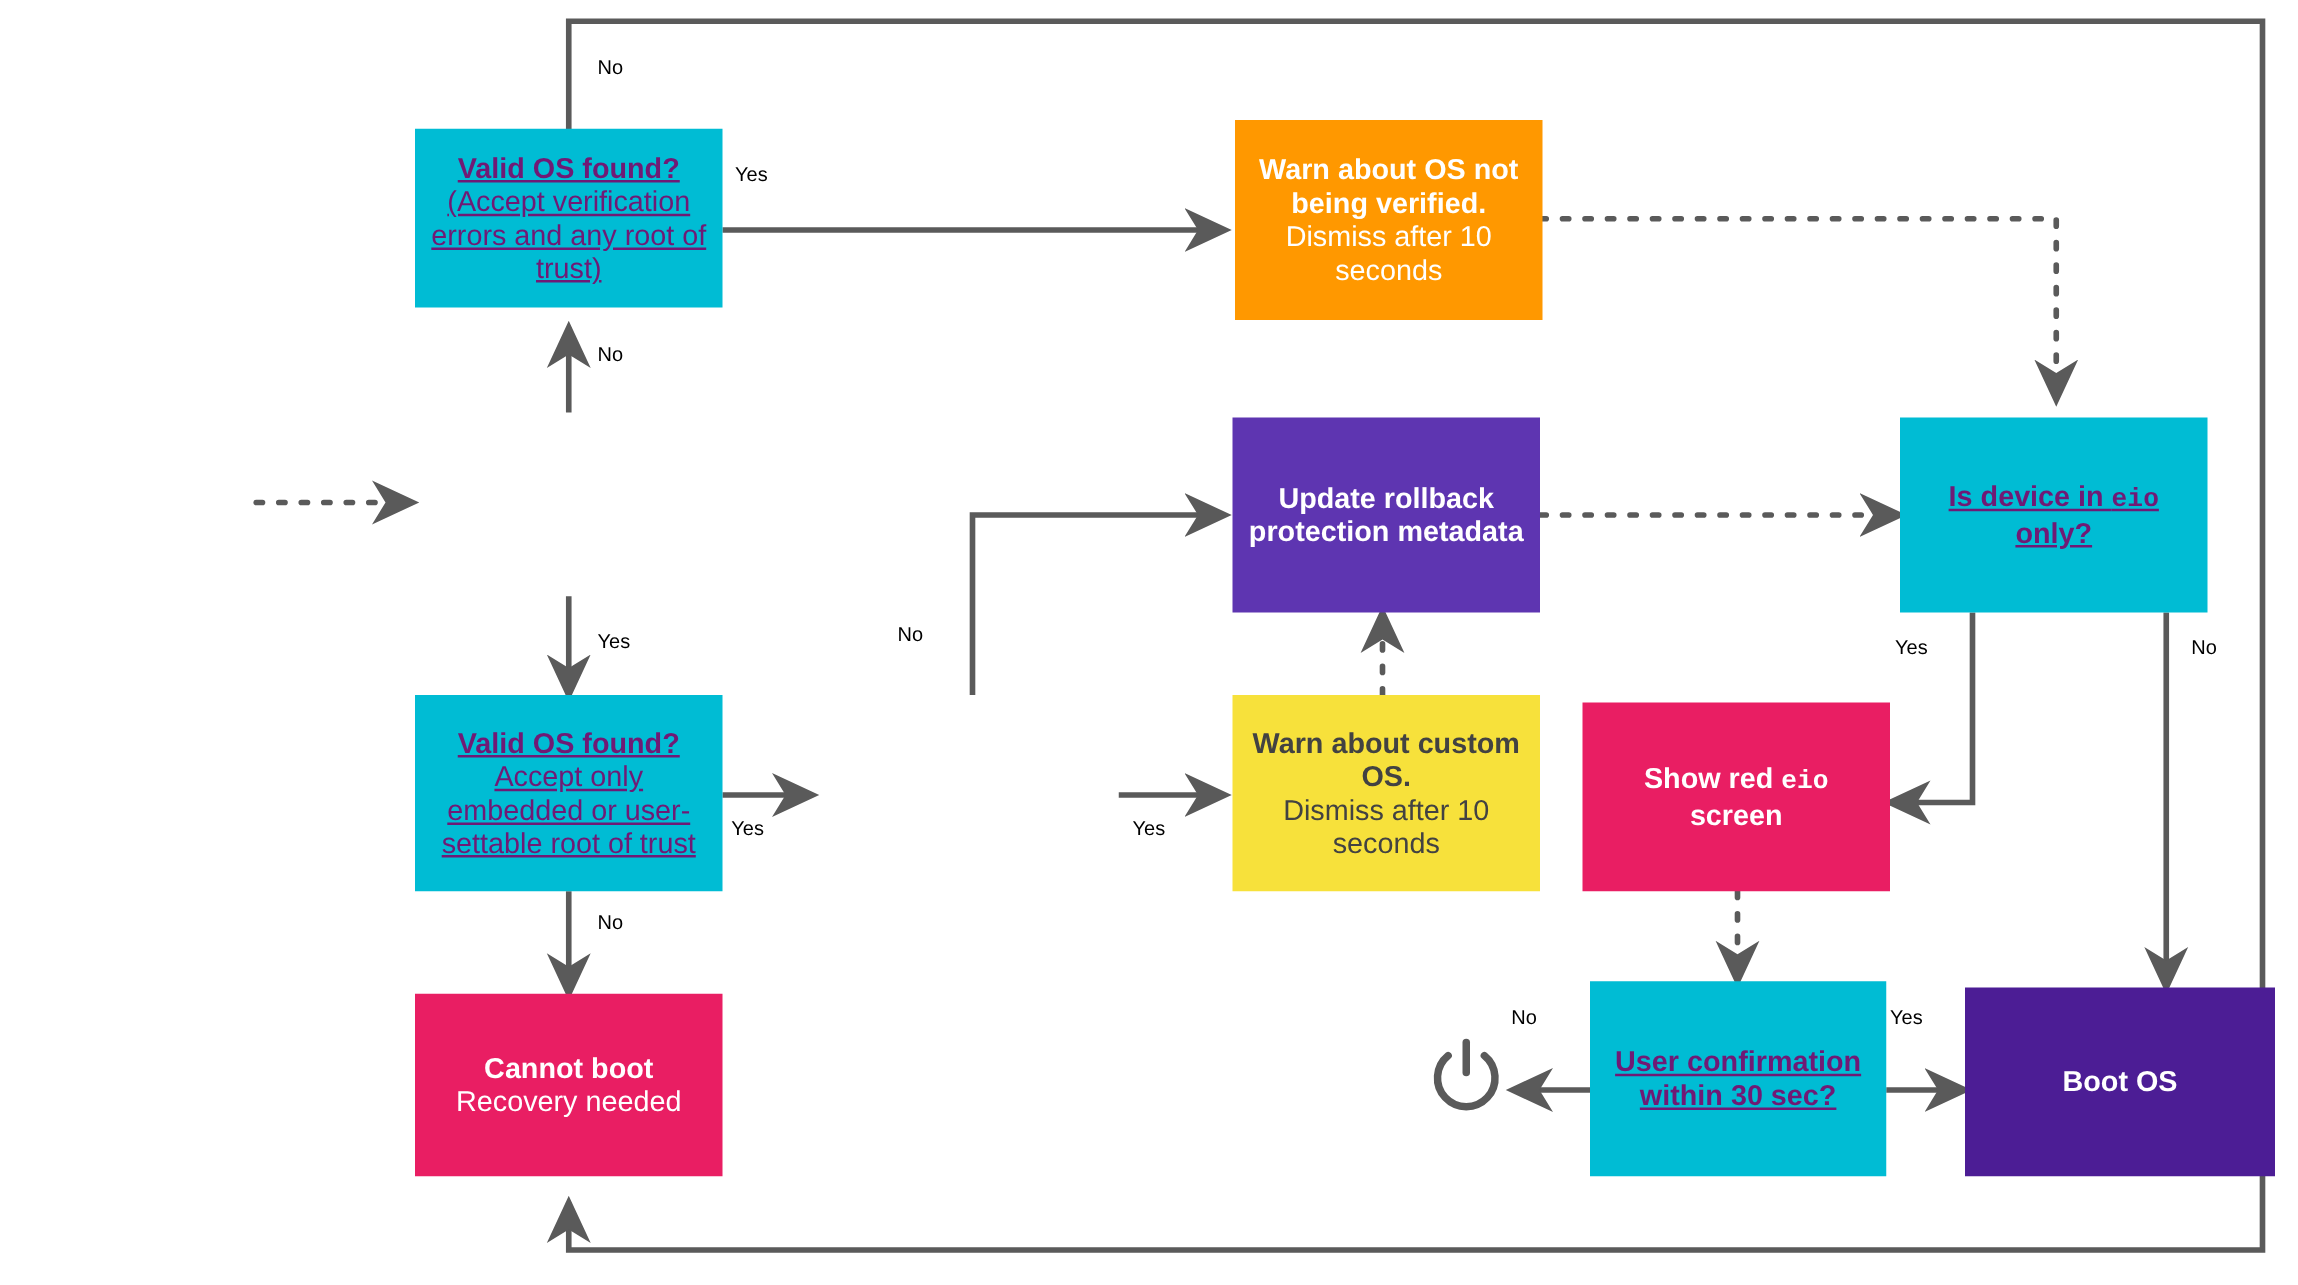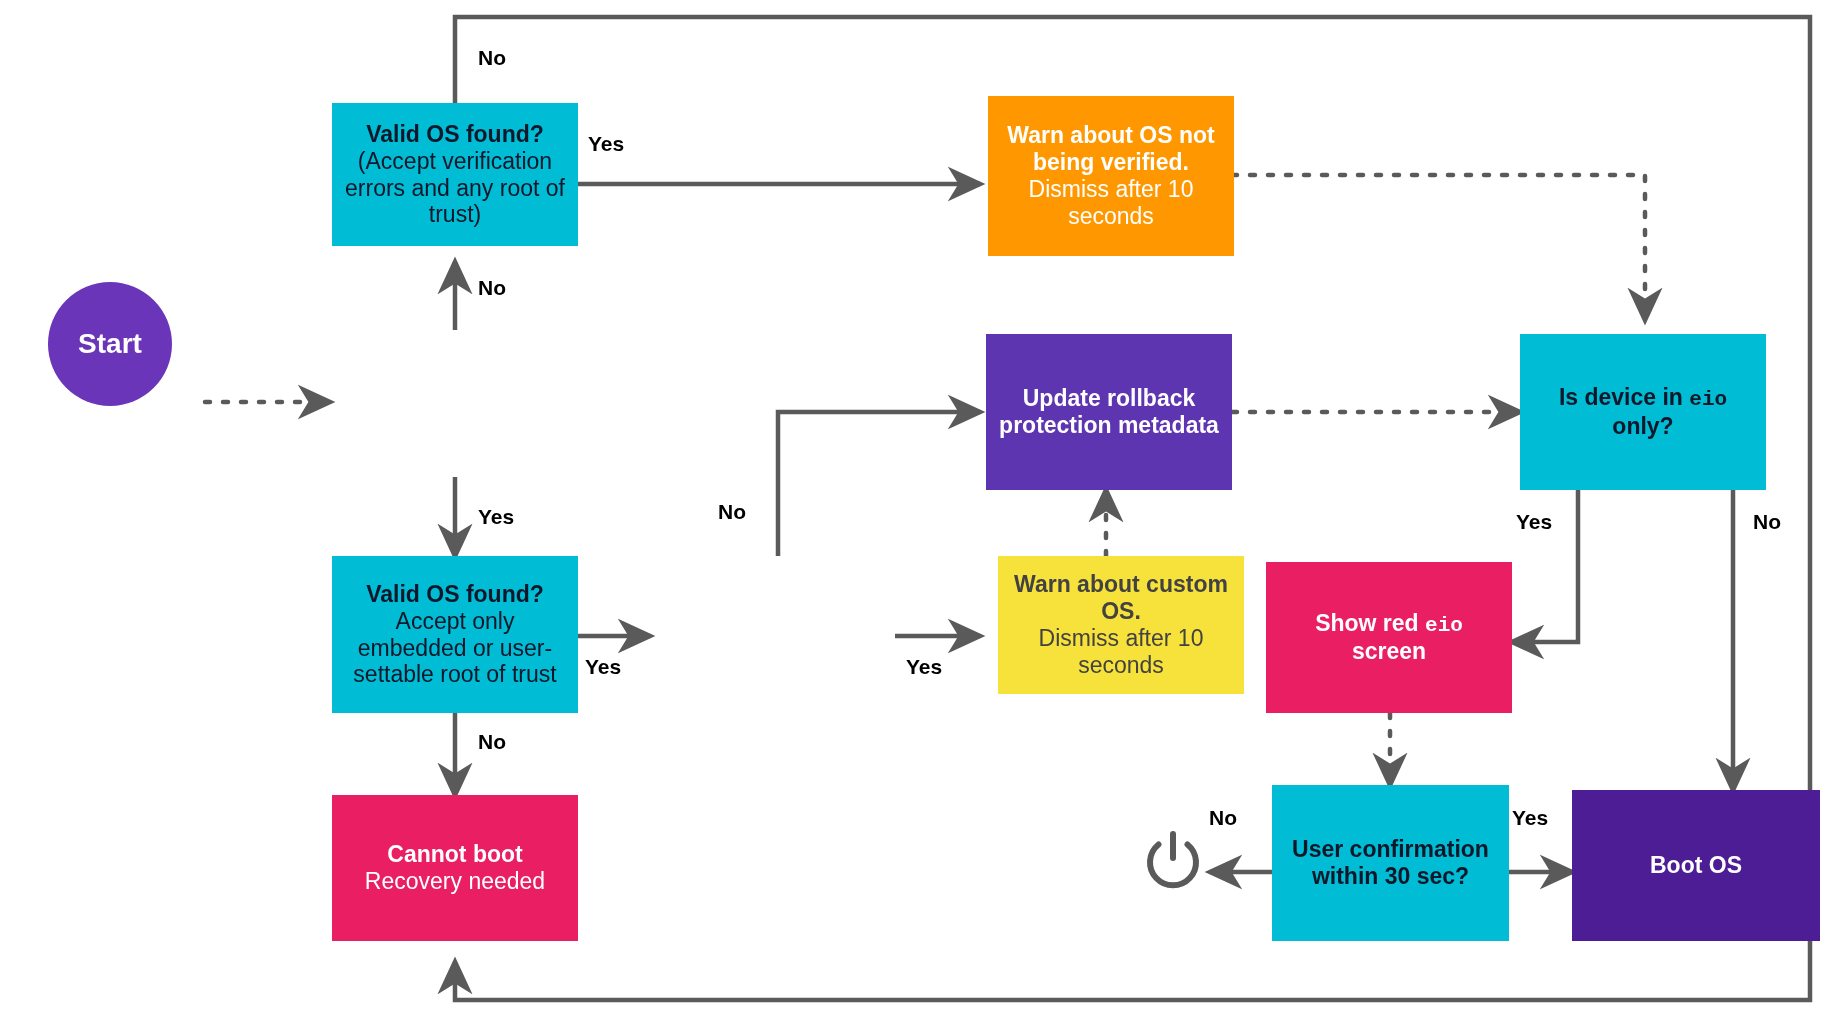--- a/index.html
+++ b/index.html
@@ -35,40 +35,40 @@
     z-index: 3;
   }
   .node .title {
     font-weight: bold;
     font-size: 23px;
   }
   .node .sub {
     font-weight: normal;
     font-size: 23px;
   }
-  .node.cyan   { background: #00BCD4; color: #0f172a; }
+  .node.cyan   { background: #00BCD4; color: #701a75; text-decoration: underline; }
   .node.orange { background: #FF9800; color: #ffffff; }
   .node.purple { background: #5E35B1; color: #ffffff; }
   .node.pink   { background: #E91E63; color: #ffffff; }
   .node.yellow { background: #F7E13B; color: #424242; }
   .node.green  { background: #4c1d95; color: #ffffff; }
   .node.circle {
     border-radius: 50%;
     background: #6A35B8;
     color: #ffffff;
   }
   .node.circle .title { font-size: 28px; font-weight: bold; }
   .mono {
     font-family: "Liberation Mono", monospace;
     font-size: 21px;
   }
   .edge-label {
     position: absolute;
-    font-size: 21px;
-    font-weight: bold;
+    font-size: 16px;
+    font-weight: normal;
     color: #000000;
     z-index: 4;
     white-space: nowrap;
   }
   .power-icon {
     position: absolute;
     z-index: 3;
   }
 </style>
 </head>
@@ -114,42 +114,39 @@
 
       <path d="M1390,713 L1390,785" stroke-dasharray="5 13" stroke-linecap="round" marker-end="url(#arrow)"></path>
 
       <path d="M1272,872 L1210,872" marker-end="url(#arrow)"></path>
 
       <path d="M1509,872 L1572,872" marker-end="url(#arrow)"></path>
 
     </g>
   </svg>
 
-  <div class="node circle" style="left:48px; top:282px; width:124px; height:124px;">
-    <span class="title">Start</span>
-  </div>
 
   <div class="node cyan" style="left:332px; top:103px; width:246px; height:143px; padding:6px 10px;">
     <span class="title">Valid OS found?</span>
     <span class="sub">(Accept verification errors and any root of trust)</span>
   </div>
 
 
   <div class="node orange" style="left:988px; top:96px; width:246px; height:160px; padding:6px 10px;">
     <span class="title">Warn about OS not being verified.</span>
     <span class="sub">Dismiss after 10 seconds</span>
   </div>
 
   <div class="node cyan" style="left:332px; top:556px; width:246px; height:157px; padding:6px 10px;">
     <span class="title">Valid OS found?</span>
     <span class="sub">Accept only embedded or user-settable root of trust</span>
   </div>
 
 
-  <div class="node yellow" style="left:986px; top:556px; width:246px; height:138px; padding:6px 10px;margin-left:12px;">
+  <div class="node yellow" style="left:986px; top:556px; width:246px; height:157px; padding:6px 10px;">
     <span class="title">Warn about custom OS.</span>
     <span class="sub">Dismiss after 10 seconds</span>
   </div>
 
   <div class="node purple" style="left:986px; top:334px; width:246px; height:156px; padding:6px 10px;">
     <span class="title">Update rollback protection metadata</span>
   </div>
 
   <div class="node cyan" style="left:1520px; top:334px; width:246px; height:156px; padding:6px 10px;">
     <span class="title"><span>Is device in </span><span class="mono">eio</span><span> only?</span></span>

